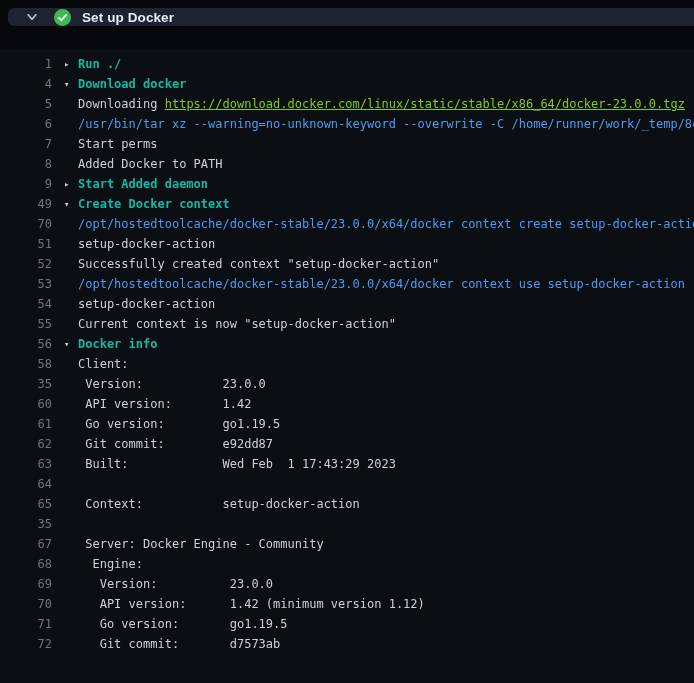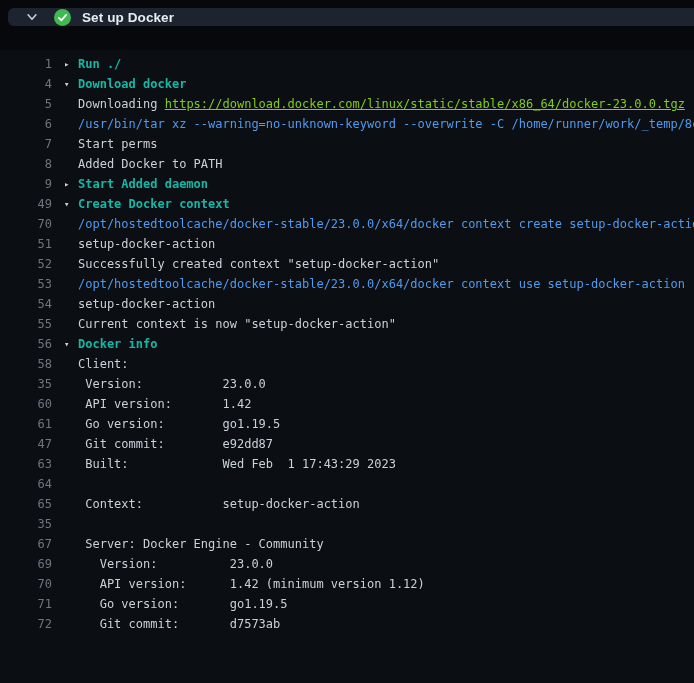--- a/index.html
+++ b/index.html
@@ -77,24 +77,25 @@
       <div class="row"><span class="num">51</span><span class="arrow"></span><span class="content txt">setup-docker-action</span></div>
       <div class="row"><span class="num">52</span><span class="arrow"></span><span class="content txt">Successfully created context "setup-docker-action"</span></div>
       <div class="row"><span class="num">53</span><span class="arrow"></span><span class="content cmd">/opt/hostedtoolcache/docker-stable/23.0.0/x64/docker context use setup-docker-action</span></div>
       <div class="row"><span class="num">54</span><span class="arrow"></span><span class="content txt">setup-docker-action</span></div>
       <div class="row"><span class="num">55</span><span class="arrow"></span><span class="content txt">Current context is now "setup-docker-action"</span></div>
       <div class="row group"><span class="num">56</span><span class="arrow">▾</span><span class="content group">Docker info</span></div>
       <div class="row"><span class="num">58</span><span class="arrow"></span><span class="content txt">Client:</span></div>
       <div class="row"><span class="num">35</span><span class="arrow"></span><span class="content txt"> Version:           23.0.0</span></div>
       <div class="row"><span class="num">60</span><span class="arrow"></span><span class="content txt"> API version:       1.42</span></div>
       <div class="row"><span class="num">61</span><span class="arrow"></span><span class="content txt"> Go version:        go1.19.5</span></div>
-      <div class="row"><span class="num">47</span><span class="arrow"></span><span class="content txt"> Git commit:        e92dd87</span></div>
+      <div class="row"><span class="num">62</span><span class="arrow"></span><span class="content txt"> Git commit:        e92dd87</span></div>
       <div class="row"><span class="num">63</span><span class="arrow"></span><span class="content txt"> Built:             Wed Feb  1 17:43:29 2023</span></div>
       <div class="row"><span class="num">64</span><span class="arrow"></span></div>
       <div class="row"><span class="num">65</span><span class="arrow"></span><span class="content txt"> Context:           setup-docker-action</span></div>
       <div class="row"><span class="num">35</span><span class="arrow"></span><span class="content txt"></span></div>
       <div class="row"><span class="num">67</span><span class="arrow"></span><span class="content txt"> Server: Docker Engine - Community</span></div>
+      <div class="row"><span class="num">68</span><span class="arrow"></span><span class="content txt">  Engine:</span></div>
       <div class="row"><span class="num">69</span><span class="arrow"></span><span class="content txt">   Version:          23.0.0</span></div>
       <div class="row"><span class="num">70</span><span class="arrow"></span><span class="content txt">   API version:      1.42 (minimum version 1.12)</span></div>
       <div class="row"><span class="num">71</span><span class="arrow"></span><span class="content txt">   Go version:       go1.19.5</span></div>
       <div class="row"><span class="num">72</span><span class="arrow"></span><span class="content txt">   Git commit:       d7573ab</span></div>
     </div>
 </div>
 
 </body></html>

